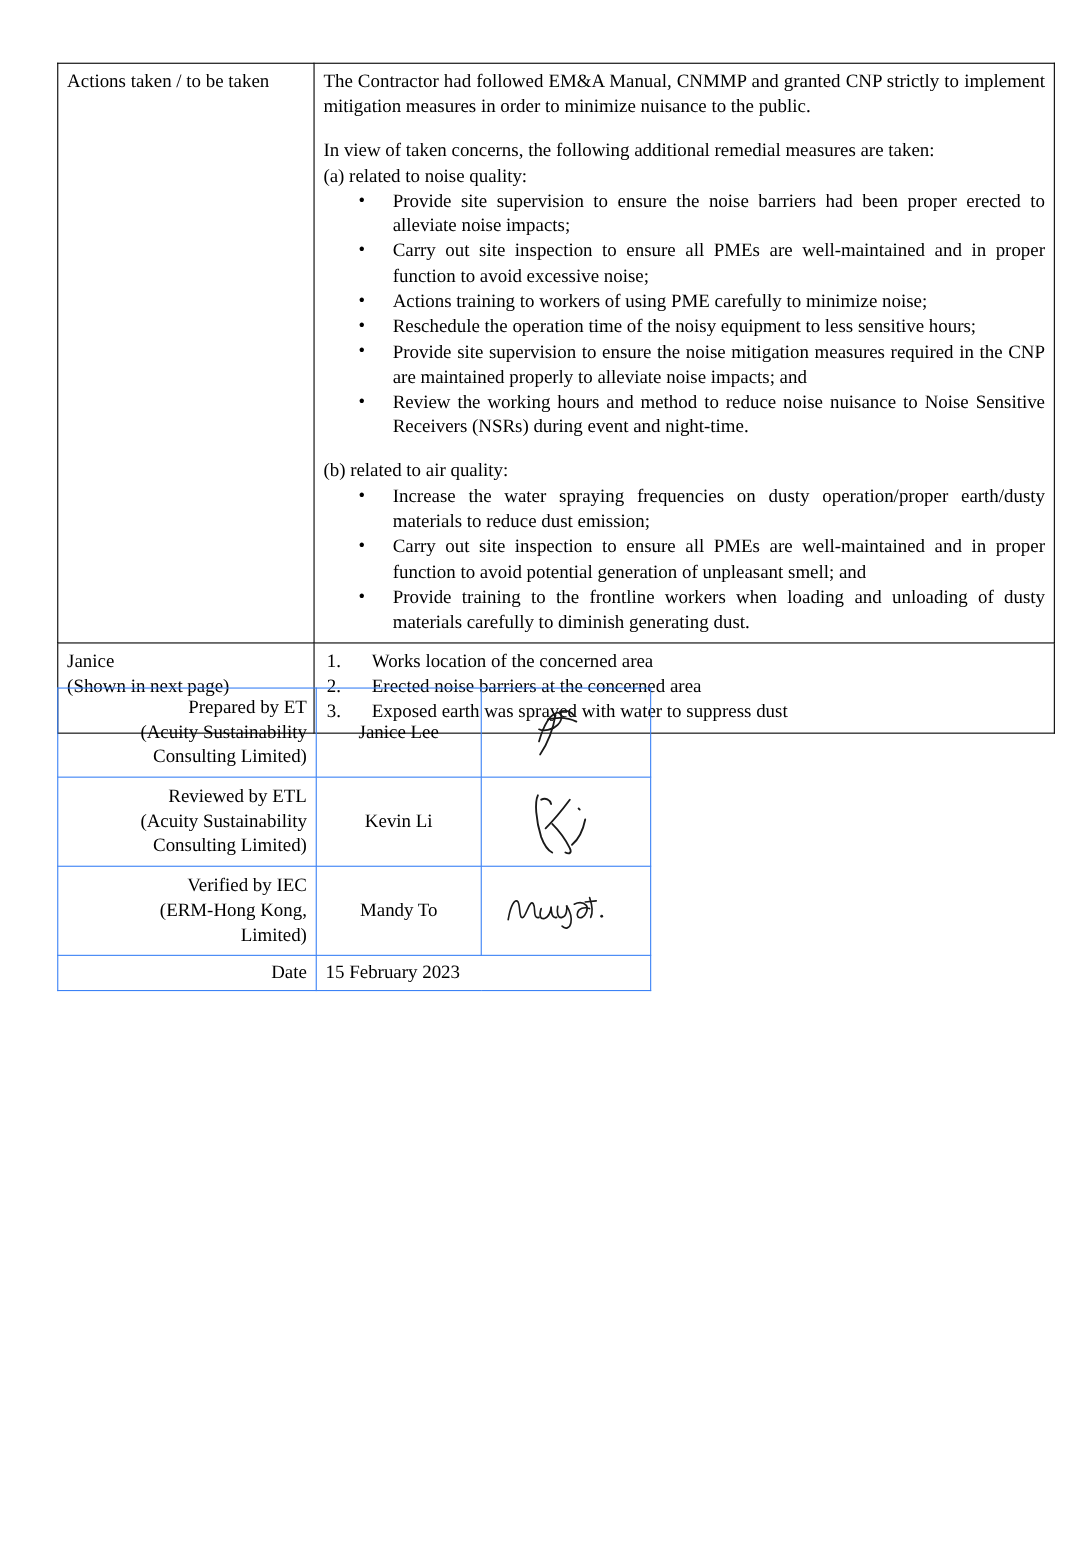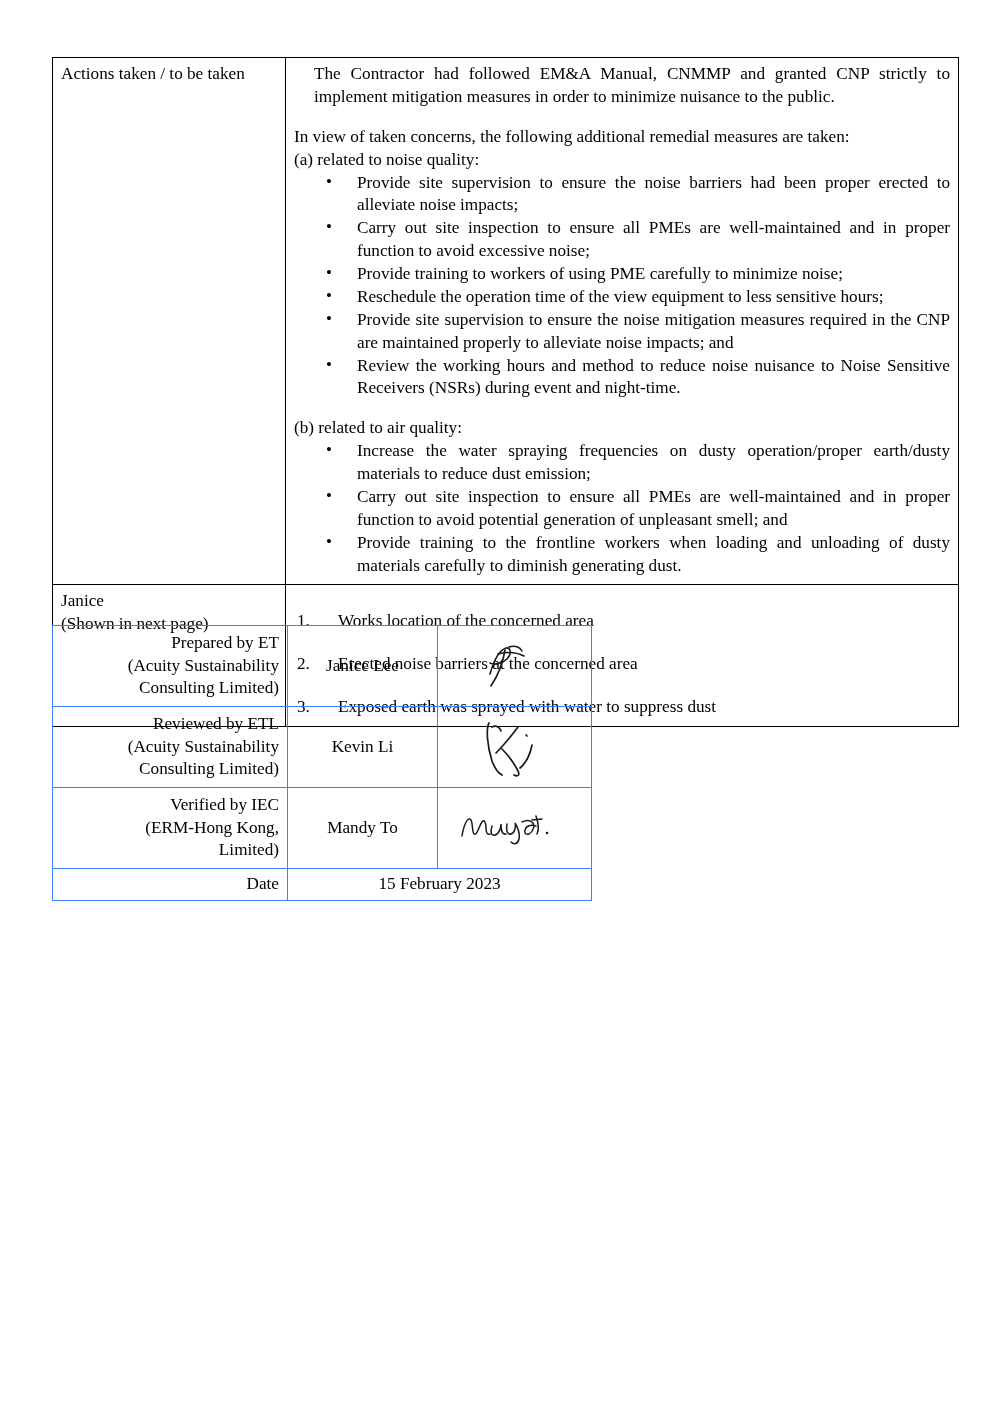--- a/index.html
+++ b/index.html
@@ -43,21 +43,20 @@
   }
   td.label-col {
     width: 216px;
   }
   td.body-col {
     width: 656px;
   }
   .just {
     text-align: justify;
     text-justify: inter-word;
-    margin-left: 20px;
   }
   .para-gap {
     height: 17px;
   }
 
   
   ul.bul {
     list-style: none;
     margin: 0;
     padding: 0;
@@ -81,21 +80,20 @@
   ol.nums {
     list-style: none;
     margin: 0;
     padding: 0;
     counter-reset: rm;
   }
   ol.nums > li {
     position: relative;
     padding-left: 44px;
     counter-increment: rm;
-    margin-top: 20px;
   }
   ol.nums > li::before {
     content: counter(rm) ".";
     position: absolute;
     left: 3px;
     top: 0;
   }
 
   
   table.sign {
@@ -125,21 +123,21 @@
     vertical-align: middle;
     padding: 0;
   }
   tr.sig-row td {
     height: 72px;
   }
   td.date-label {
     text-align: right;
   }
   td.date-value {
-    text-align: center;
+    text-align: left;
     margin-top: 32px;
   }
   .sigwrap {
     display: block;
     width: 100%;
     height: 72px;
   }
   .sigwrap svg {
     display: block;
   }
@@ -156,22 +154,22 @@
           <span>Actions taken / to be taken</span>
         </td>
         <td class="body-col">
           <div class="just">The Contractor had followed EM&amp;A Manual, CNMMP and granted CNP strictly to implement mitigation measures in order to minimize nuisance to the public.</div>
           <div class="para-gap"></div>
           <div>In view of taken concerns, the following additional remedial measures are taken:</div>
           <div>(a) related to noise quality:</div>
           <ul class="bul">
             <li>Provide site supervision to ensure the noise barriers had been proper erected to alleviate noise impacts;</li>
             <li>Carry out site inspection to ensure all PMEs are well-maintained and in proper function to avoid excessive noise;</li>
-            <li>Provide training to workers of using PME carefully to minimize noise;</li>
-            <li>Reschedule the operation time of the view equipment to less sensitive hours;</li>
+            <li>Actions training to workers of using PME carefully to minimize noise;</li>
+            <li>Reschedule the operation time of the noisy equipment to less sensitive hours;</li>
             <li>Provide site supervision to ensure the noise mitigation measures required in the CNP are maintained properly to alleviate noise impacts; and</li>
             <li>Review the working hours and method to reduce noise nuisance to Noise Sensitive Receivers (NSRs) during event and night-time.</li>
           </ul>
           <div class="para-gap"></div>
           <div>(b) related to air quality:</div>
           <ul class="bul">
             <li>Increase the water spraying frequencies on dusty operation/proper earth/dusty materials to reduce dust emission;</li>
             <li>Carry out site inspection to ensure all PMEs are well-maintained and in proper function to avoid potential generation of unpleasant smell; and</li>
             <li>Provide training to the frontline workers when loading and unloading of dusty materials carefully to diminish generating dust.</li>
           </ul>

